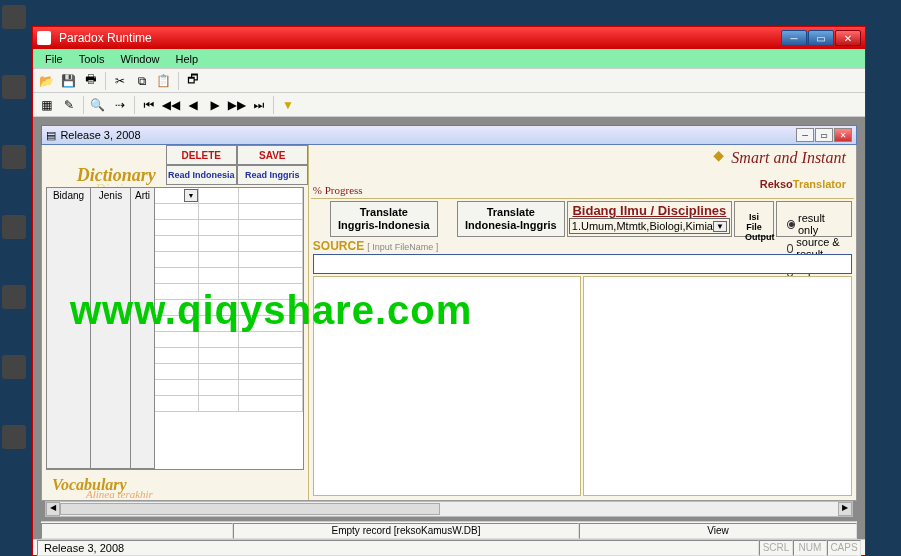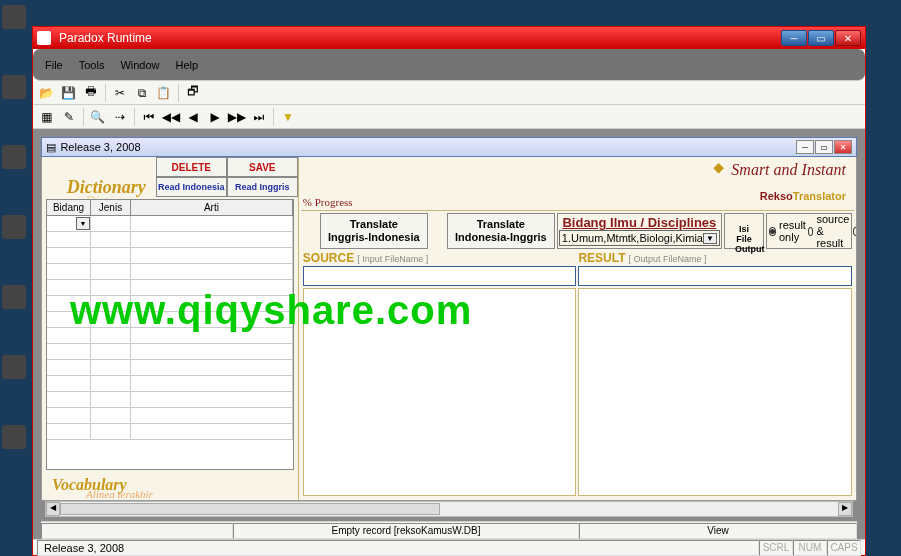--- a/index.html
+++ b/index.html
@@ -11,21 +11,21 @@
 
 .window { position: absolute; left: 32px; top: 26px; width: 834px; height: 530px; background: #fff; border: 1px solid #c00; display: flex; flex-direction: column; }
 .titlebar { height: 22px; background: linear-gradient(#ff4444, #cc0000); display: flex; align-items: center; padding: 0 4px; color: #fff; }
 .titlebar .titletxt { flex: 1; font-weight: normal; font-size: 12px; padding-left: 4px; }
 .titlebar .ico-small { width: 14px; height: 14px; background: #fff; border-radius: 2px; margin-right: 4px; }
 .winbtns { display: flex; gap: 1px; }
 .winbtn { width: 26px; height: 16px; border-radius: 2px; display: flex; align-items: center; justify-content: center; color: #fff; font-size: 10px; }
 .winbtn.min, .winbtn.max { background: linear-gradient(#6aa6e0, #2a5a9a); border: 1px solid #1a4a8a; }
 .winbtn.close { background: linear-gradient(#ff6a6a, #c01515); border: 1px solid #8a0010; }
 
-.menubar { height: 32px; background: #737373; border-bottom: 1px solid #ccc; display: flex; align-items: center; padding: 0 4px; border-radius: 7px; }
+.menubar { height: 20px; background: #86efac; border-bottom: 1px solid #ccc; display: flex; align-items: center; padding: 0 4px; }
 .menubar span { padding: 2px 8px; cursor: default; }
 
 .toolbar { height: 24px; background: #f5f5f2; border-bottom: 1px solid #ccc; display: flex; align-items: center; padding: 0 4px; gap: 2px; }
 .toolbar2 { height: 24px; background: #f5f5f2; border-bottom: 1px solid #ccc; display: flex; align-items: center; padding: 0 4px; gap: 2px; }
 .tbtn { width: 20px; height: 20px; border: 1px solid transparent; display: flex; align-items: center; justify-content: center; font-size: 12px; }
 .tsep { width: 1px; height: 18px; background: #ccc; margin: 0 2px; }
 
 .client { flex: 1; background: #8a8a8a; padding: 8px 8px 0 8px; display: flex; flex-direction: column; position: relative; overflow: hidden; }
 
 .childwin-title { height: 20px; background: linear-gradient(#e8e8ff, #c5d5f0); border: 1px solid #5a7aba; display: flex; align-items: center; padding: 0 4px; }
@@ -40,21 +40,21 @@
 .dict-header { display: flex; height: 38px; }
 .dict-title { flex: 1; padding: 20px 10px; text-align: right; }
 .dict-title .d1 { color: #c89818; font-family: Georgia, serif; font-size: 18px; font-style: italic; font-weight: bold; }
 .dict-title .d2 { color: #e8d8a0; font-family: Georgia, serif; font-size: 14px; font-style: italic; margin-top: -4px; margin-left: 28px; }
 .dict-btns { display: flex; flex-direction: column; width: 142px; }
 .dict-btn-row { display: flex; }
 .dbtn { flex: 1; height: 20px; border: 1px solid #888; background: #f5f5f0; font-weight: bold; font-size: 10px; cursor: pointer; }
 .dbtn.red { color: #c01010; }
 .dbtn.blue { color: #2030a0; font-weight: bold; font-size: 9px; }
 
-.grid { flex: 1; margin: 4px; border: 1px solid #888; background: #fff; overflow: hidden; display: flex; flex-direction: column; }
+.grid { flex: 1; margin: 4px; border: 1px solid #888; background: #fff; overflow: hidden; display: flex; flex-direction: row; }
 .grid-head { display: flex; background: #f0f0f0; border-bottom: 1px solid #888; }
 .gh { border-right: 1px solid #888; padding: 2px 4px; text-align: center; font-size: 10px; }
 .gh1 { width: 44px; } .gh2 { width: 40px; } .gh3 { flex: 1; }
 .grid-rows { flex: 1; position: relative; background: #fff; }
 .grid-row { display: flex; height: 16px; border-bottom: 1px solid #ccc; }
 .gc { border-right: 1px solid #ccc; }
 .gc1 { width: 44px; display: flex; align-items: center; justify-content: flex-end; } 
 .gc2 { width: 40px; } 
 .gc3 { flex: 1; }
 .dropdown-arrow { width: 14px; height: 13px; border: 1px solid #666; background: #eee; display: flex; align-items: center; justify-content: center; font-size: 7px; }
@@ -71,21 +71,21 @@
 .progress-lbl { position: absolute; left: 2px; bottom: 2px; color: #8a1818; font-size: 11px; font-family: Georgia, serif; }
 .diamond { position: absolute; right: 130px; top: 0px; color: #c89818; font-size: 14px; }
 
 .controls-row { display: flex; gap: 2px; padding: 2px; height: 40px; }
 .tbtn-big { width: 108px; border: 1px solid #888; background: #f5f5f0; font-weight: bold; font-size: 10px; line-height: 12px; margin-left: 17px; }
 .disc-group { flex: 1; border: 1px solid #888; padding: 1px; display: flex; flex-direction: column; }
 .disc-lbl { color: #8a1818; font-weight: bold; text-align: center; font-size: 13px; text-decoration: underline; }
 .disc-sel { height: 16px; border: 1px solid #666; font-size: 10px; display: flex; align-items: center; padding: 0 2px; }
 .disc-sel .arrow { width: 14px; border: 1px solid #666; background: #eee; text-align: center; font-size: 8px; margin-left: auto; }
 .out-group { width: 40px; border: 1px solid #888; padding: 10px; font-size: 9px; font-weight: bold; line-height: 10px; text-align: center; }
-.radio-group { width: 86px; border: 1px solid #888; padding: 2px; font-size: 9px; display: flex; flex-direction: row; justify-content: space-around; }
+.radio-group { width: 76px; border: 1px solid #888; padding: 10px; font-size: 9px; display: flex; flex-direction: column; justify-content: space-around; }
 .radio-item { display: flex; align-items: center; gap: 3px; }
 .radio { width: 9px; height: 9px; border: 1px solid #333; border-radius: 50%; display: flex; align-items: center; justify-content: center; }
 .radio.on::after { content: ''; width: 5px; height: 5px; background: #333; border-radius: 50%; }
 
 .io-row { display: flex; padding: 0 2px; gap: 2px; }
 .io-half { flex: 1; }
 .io-lbl { color: #c89818; font-weight: bold; font-size: 12px; }
 .io-sub { color: #888; font-size: 9px; }
 .io-field { height: 20px; border: 1px solid #3a5a9a; background: #fff; margin-top: 1px; }
 
@@ -332,25 +332,20 @@
               </div>
           </div>
         </div>
 
         <div class="io-row">
           <div class="io-half">
             <span class="io-lbl">SOURCE</span>
             <span class="io-sub">[ Input FileName ]</span>
             <div class="io-field"></div>
           </div>
-          <div class="io-half">
-            <span class="io-lbl">RESULT</span>
-            <span class="io-sub">[ Output FileName ]</span>
-            <div class="io-field"></div>
-          </div>
         </div>
 
         <div class="text-areas">
           <div class="ta"></div>
           <div class="ta"></div>
         </div>
       </div>
     </div>
 
     <div class="scroll-h">

